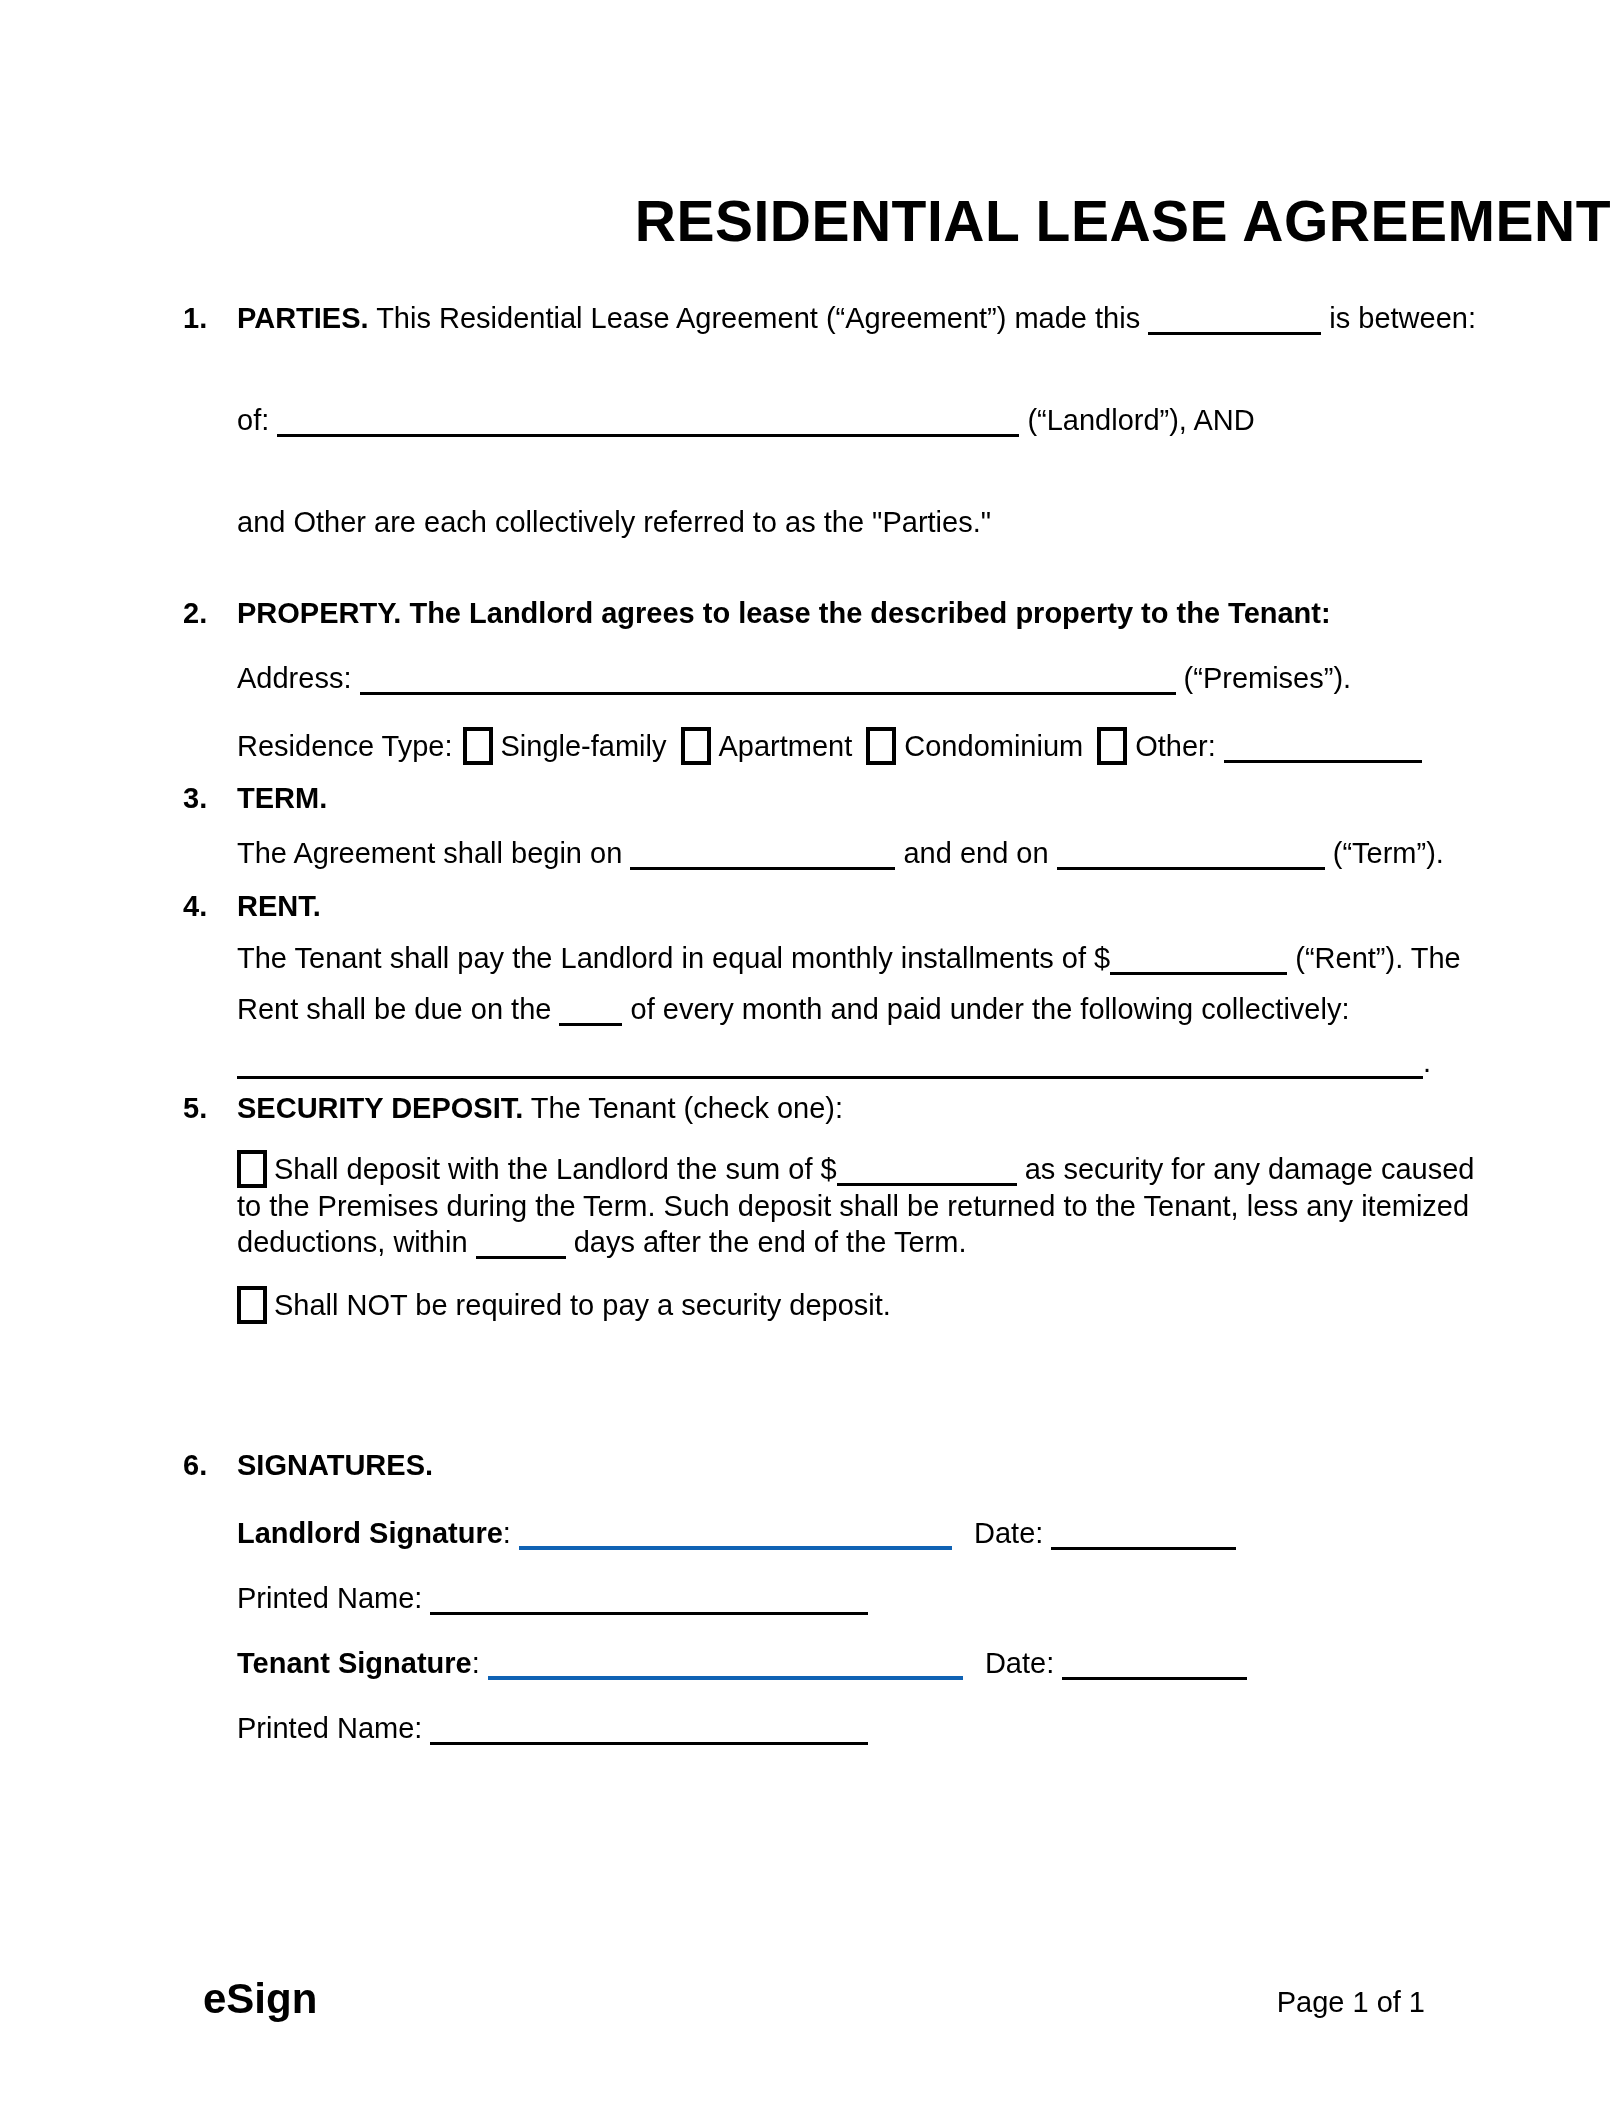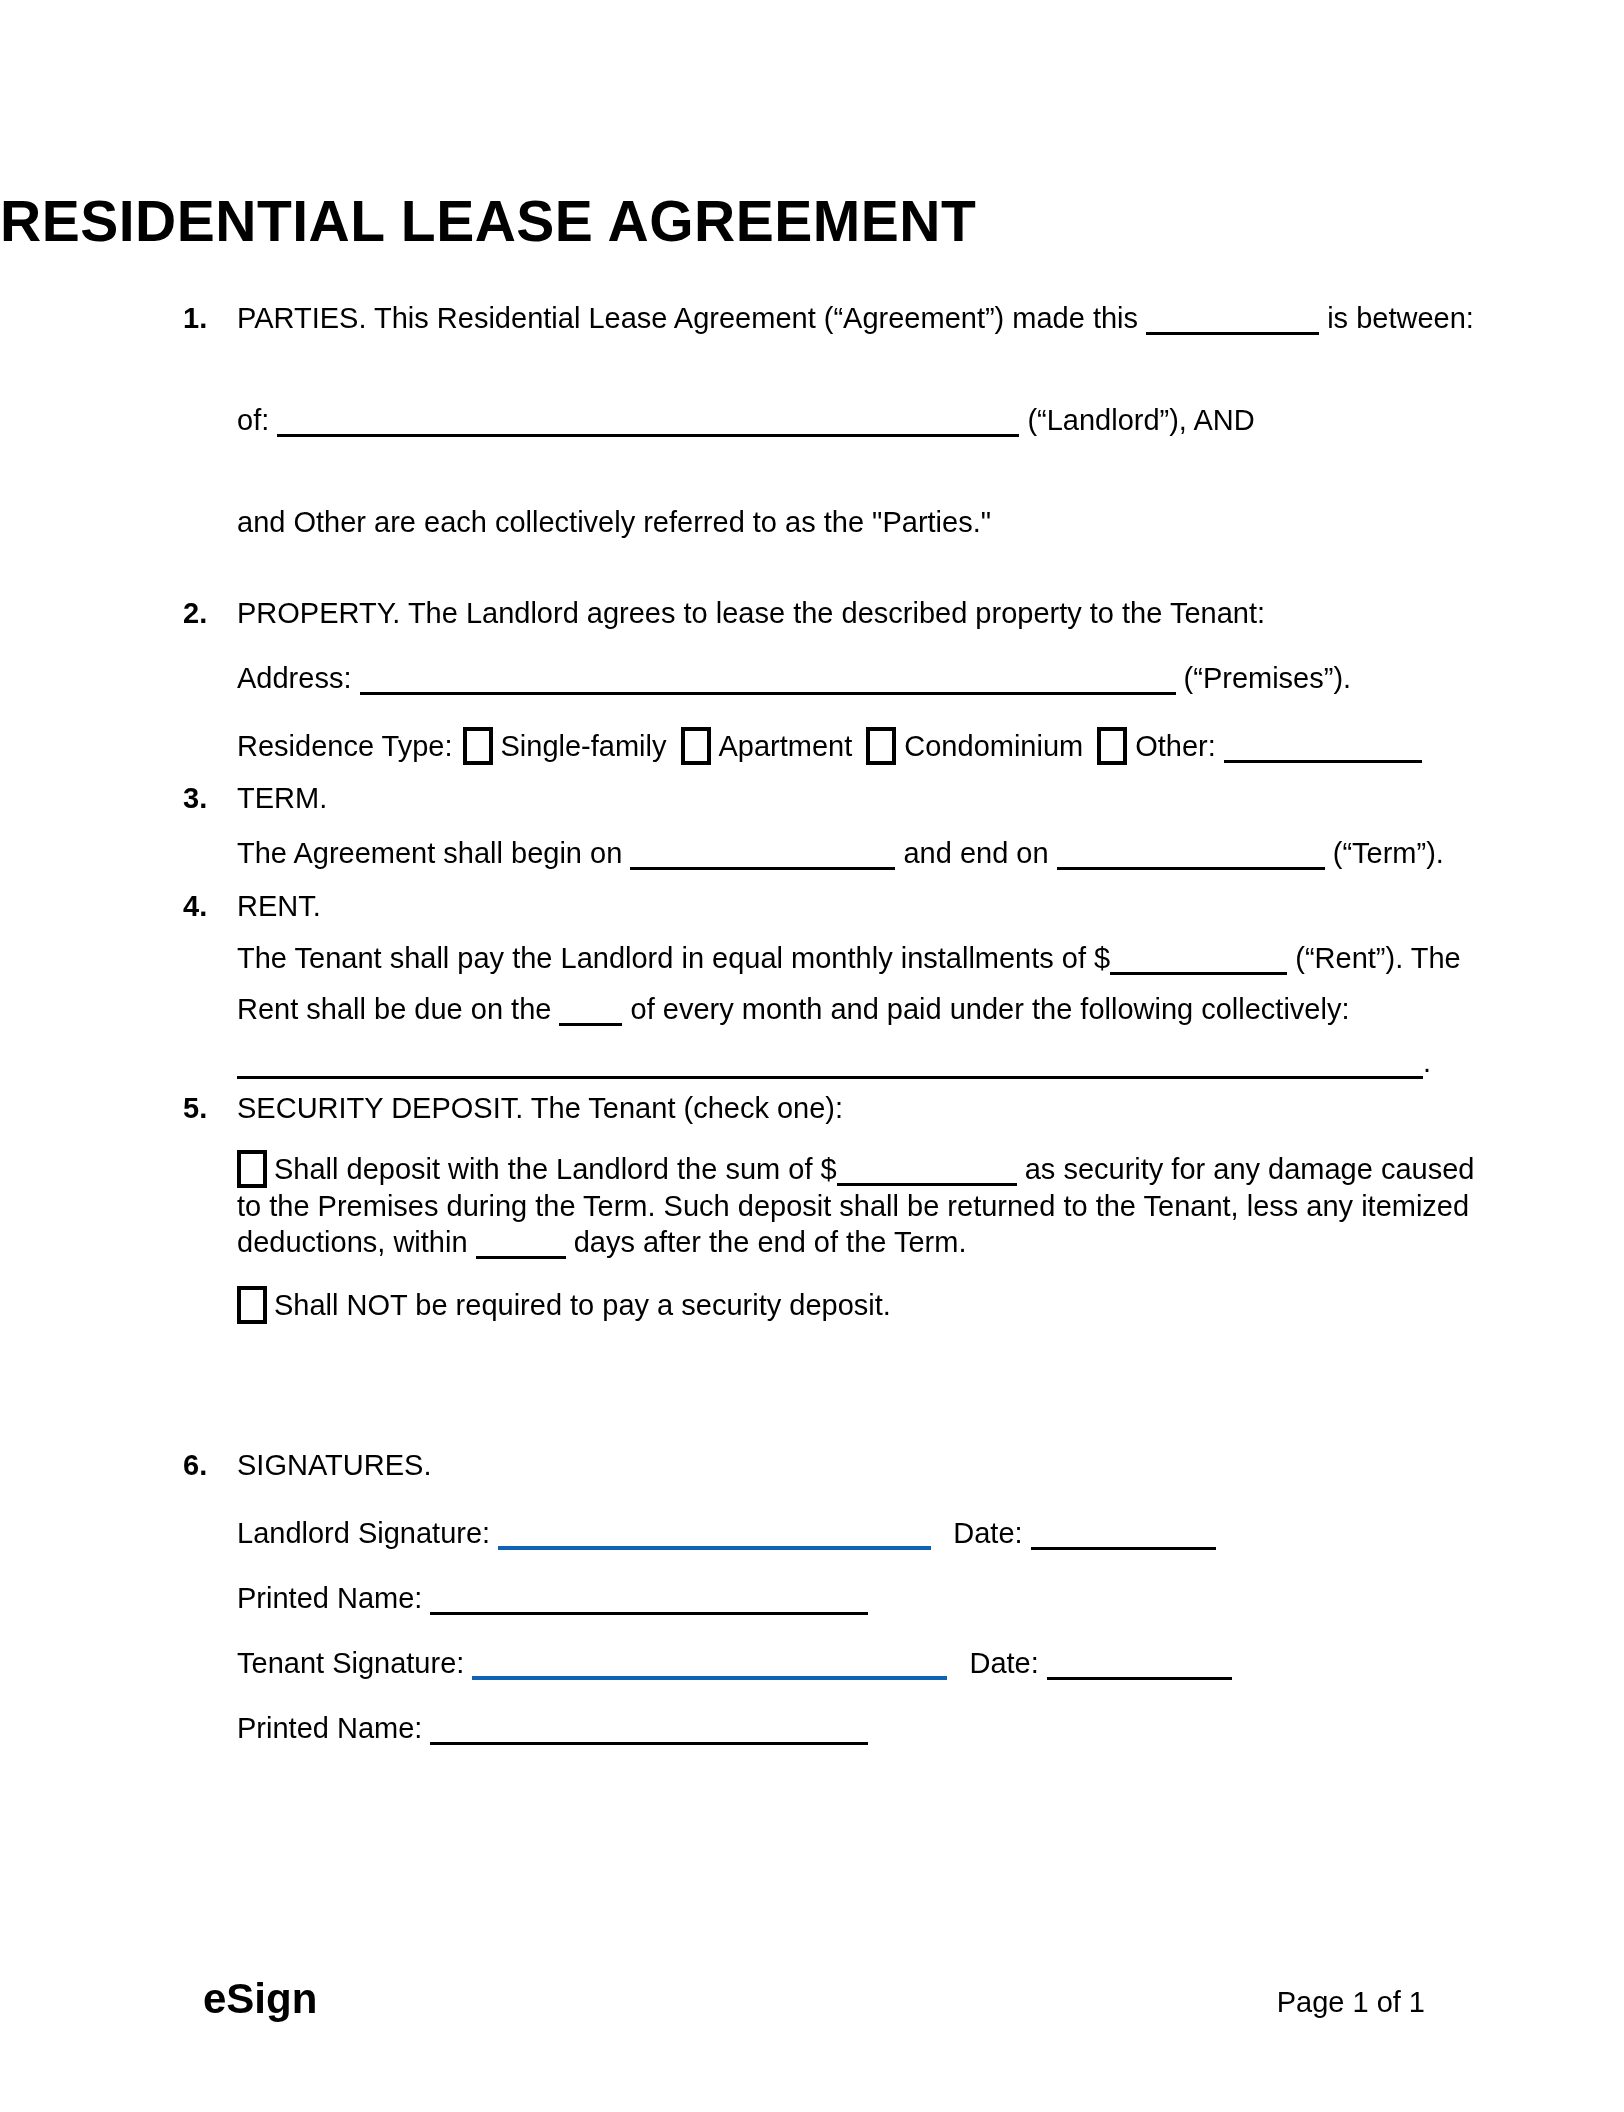--- a/index.html
+++ b/index.html
@@ -4,26 +4,26 @@
 <style>
   * { margin:0; padding:0; box-sizing:border-box; }
   html,body { background:#888; }
   .page {
     position:relative; width:1624px; height:2112px; margin:0 auto;
     background:#ffffff; color:#000;
     font-family:"Liberation Sans","DejaVu Sans",sans-serif;
     font-size:29px; overflow:hidden;
   }
   .title {
-    position:absolute; left:0; right:13px; text-align:left;
+    position:absolute; left:0; right:13px; text-align:right;
     font-size:57px; font-weight:bold; letter-spacing:0.5px;
   }
   .line { position:absolute; left:237px; white-space:nowrap; }
   .num { position:absolute; left:-54px; font-weight:bold; }
-  b, .bold { font-weight:normal; }
+  b, .bold { font-weight:bold; }
   .blank {
     display:inline-block; height:0;
     border-bottom:3px solid #000; vertical-align:-7px;
   }
   .blank.sig { border-bottom:4px solid var(--sig-blue,#0f62b4); }
   .cb {
     display:inline-block; width:30px; height:38px;
     border:4px solid #000; vertical-align:-9px; background:#fff;
   }
   .cb.opt { margin:0 8px 0 14px; }

